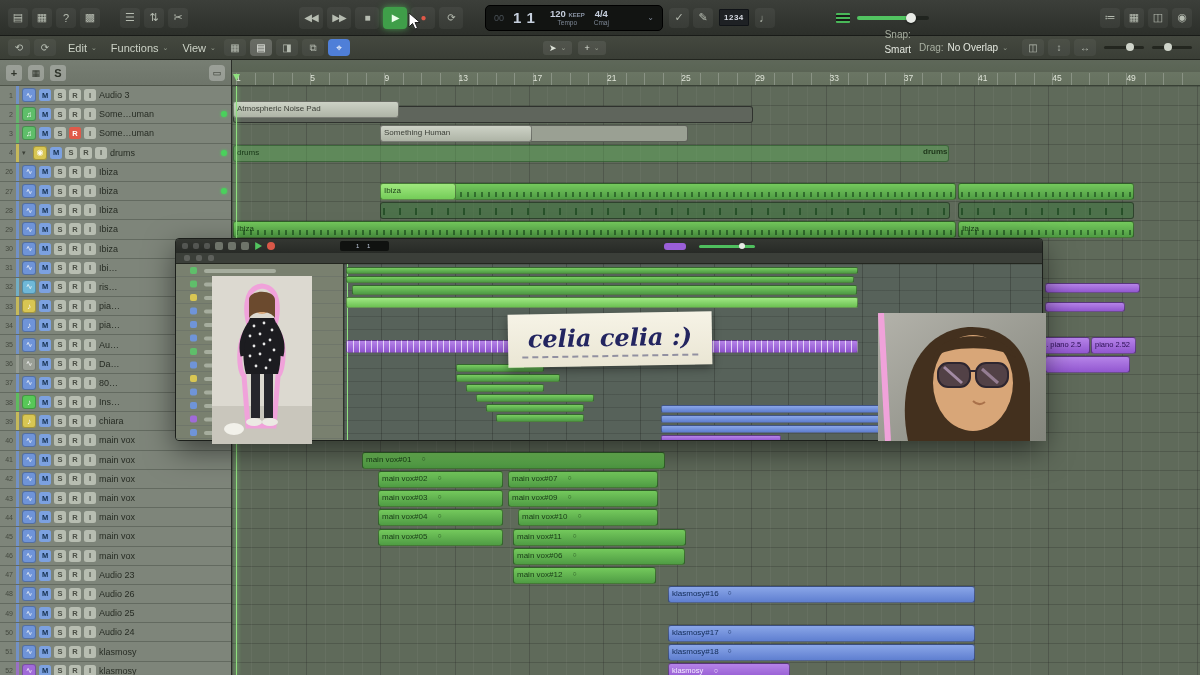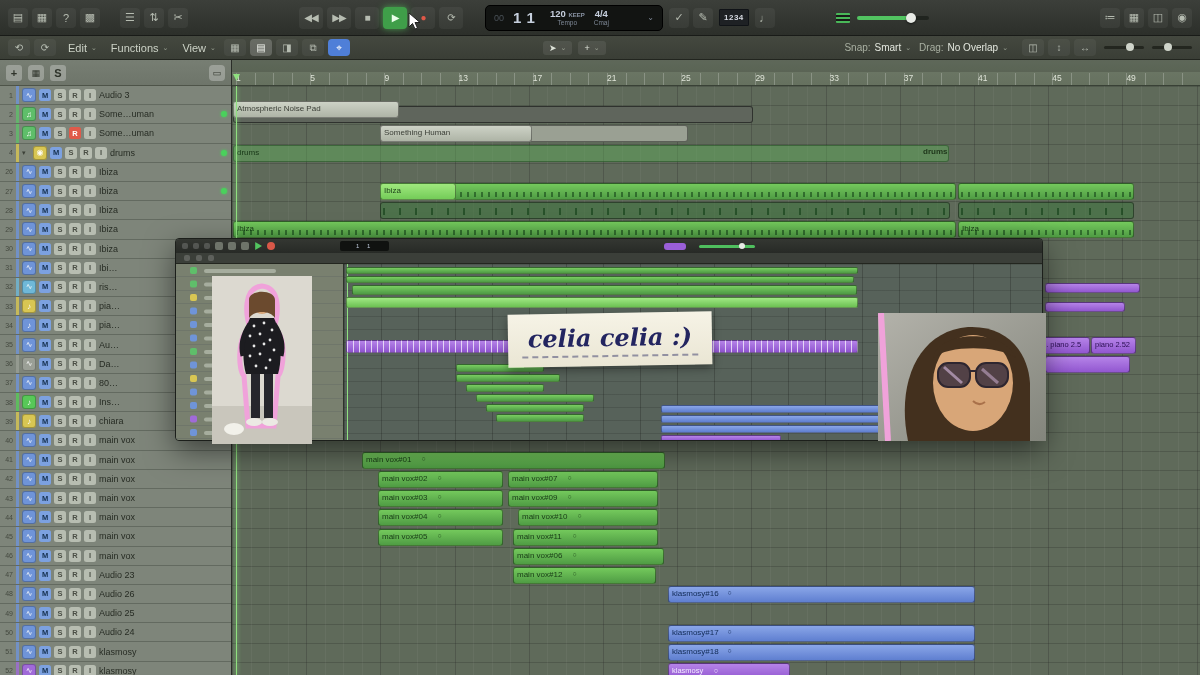--- a/index.html
+++ b/index.html
@@ -44,21 +44,21 @@
   .toolbar2 .ibtn { height:17px; min-width:22px; font-size:10px; }
   .ibtn.active { background:rgba(255,255,255,.2); color:#eef1ea; }
   .ibtn.accent { background:#4f7fd8; color:#fff; }
   .menus { display:flex; gap:14px; margin-left:4px; }
   .menu { display:flex; gap:4px; align-items:center; cursor:default;justify-content:space-between; }
   .menu .chev, .kv .chev, .toolchip .chev { font-size:7px; color:#9aa192; }
   .toolchips { display:flex; gap:6px; margin-left:185px; }
   .toolchip { display:flex; align-items:center; gap:4px; background:rgba(255,255,255,.08); border-radius:3px;
               padding:2px 6px; font-size:9px; color:#dde2d8; }
   .kv { display:flex; gap:4px; align-items:center; }
-  .kv.first { margin-left:auto; }
+  .kv.first { margin-left:auto;flex-direction:column; }
   .kv .k { color:#a9b0a2; font-size:10px; }
   .kv .v { color:#e4e8df; font-size:10px; }
   .zoomgrp { margin-left:6px; }
   .mini-slider { display:inline-block; width:40px; height:3px; background:#23261f; border-radius:2px; position:relative; }
   .mini-slider i { position:absolute; width:8px; height:8px; border-radius:50%; background:#cfd4ca; top:-3px; }
   .mini-slider.s1 i { left:55%; } .mini-slider.s2 i { left:30%; }
 
   
   .workspace { display:flex; height:615px; }
   .headercol { width:232px; background:#7e857a; border-right:1px solid #2a2d28; display:flex; flex-direction:column; }
@@ -712,25 +712,25 @@
             <span class="ricon" style="left: 58.6px;">○</span>
           </div>
           <div class="region g-mid" style="left: 286px; top: 423.4px; width: 140px;">
             <span class="rlabel">main vox#10</span>
             <span class="ricon" style="left: 58.6px;">○</span>
           </div>
           <div class="region g-mid" style="left: 146px; top: 442.6px; width: 125px;">
             <span class="rlabel">main vox#05</span>
             <span class="ricon" style="left: 58.6px;">○</span>
           </div>
-          <div class="region g-mid" style="left: 281px; top: 442.6px; width: 145px; text-decoration: underline;">
+          <div class="region g-mid" style="left: 281px; top: 442.6px; width: 173px; text-decoration: underline;">
             <span class="rlabel">main vox#11</span>
             <span class="ricon" style="left: 58.6px;">○</span>
           </div>
-          <div class="region g-mid" style="left: 281px; top: 461.8px; width: 151px; padding-left: 24px;">
+          <div class="region g-mid" style="left: 281px; top: 461.8px; width: 172px; padding-left: 24px;">
             <span class="rlabel">main vox#06</span>
             <span class="ricon" style="left: 58.6px;">○</span>
           </div>
           <div class="region g-mid" style="left: 281px; top: 481px; width: 143px;">
             <span class="rlabel">main vox#12</span>
             <span class="ricon" style="left: 58.6px;">○</span>
           </div>
           <div class="region blue" style="left: 436px; top: 500.2px; width: 307px;">
             <span class="rlabel">klasmosy#16</span>
             <span class="ricon" style="left: 58.6px;">○</span>

